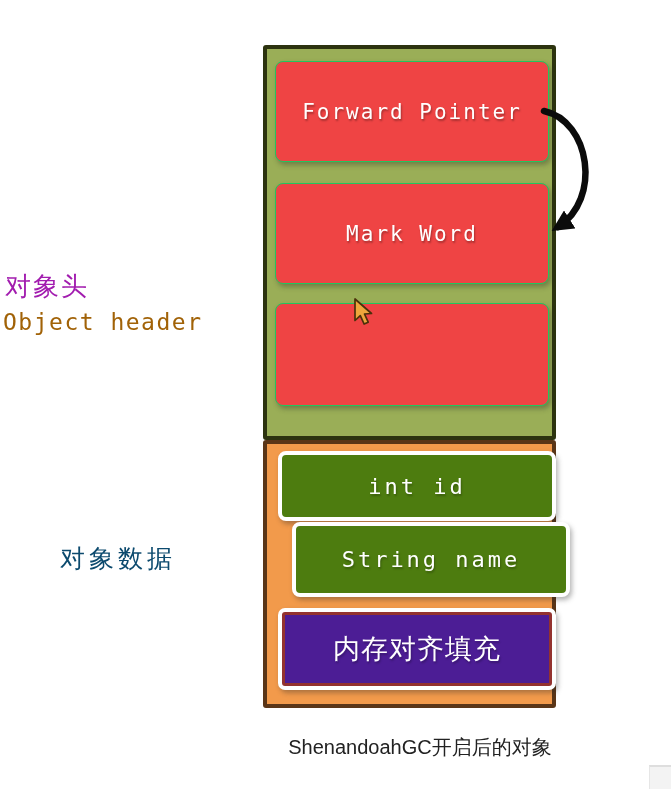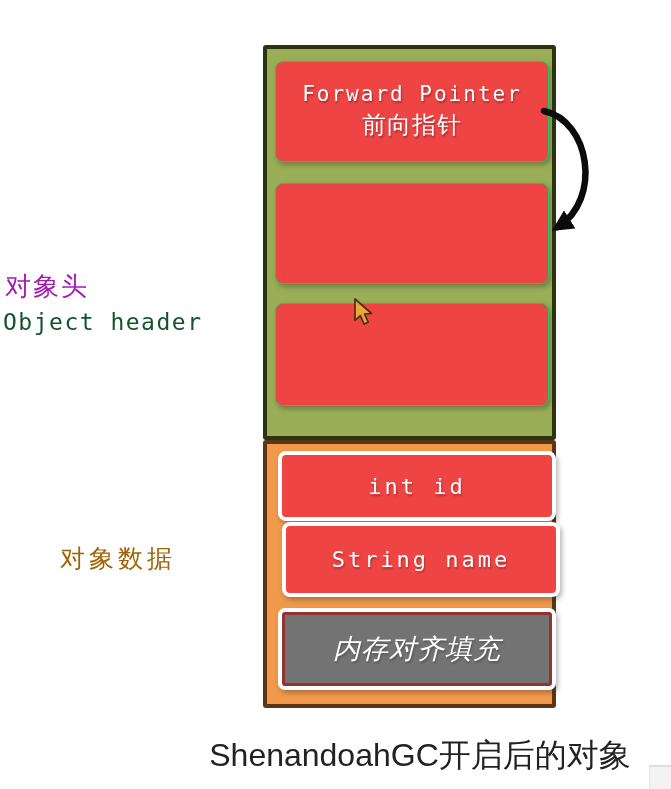--- a/index.html
+++ b/index.html
@@ -29,39 +29,38 @@
   
   .cell {
     position: absolute;
     display: flex; flex-direction: column;
     align-items: center; justify-content: center;
     color: #ffffff; text-align: center;
     border-radius: 8px;
     box-shadow: 2px 3px 5px rgba(40,40,40,0.35);
   }
   .purple { background: #ef4444; border: 1px solid #22c55e; }
-  .blue   { background: #ef4444; border: 4px solid #ffffff; }
+  .blue   { background: #4d7c0f; border: 4px solid #ffffff; }
   .red-outer {
     position: absolute;
     background: #ffffff; border-radius: 7px; padding: 4px;
     box-shadow: 2px 3px 5px rgba(40,40,40,0.35);
   }
   .red-inner {
     width: 100%; height: 100%; box-sizing: border-box;
-    background: #737373; border: 3px solid #93322f; border-radius: 3px;
+    background: #4c1d95; border: 3px solid #93322f; border-radius: 3px;
     display: flex; align-items: center; justify-content: center;
     color: #ffffff;
-    font-style: italic;
   }
 
   #fp-box  { left: 275px; top: 61px;  width: 272px; height: 99px;  }
   #mw-box  { left: 275px; top: 183px; width: 272px; height: 99px;  }
   #kp-box  { left: 275px; top: 303px; width: 272px; height: 101px; }
   #int-box { left: 278px; top: 451px; width: 270px; height: 62px;  }
-  #str-box { left: 282px; top: 522px; width: 270px; height: 67px;  }
+  #str-box { left: 292px; top: 522px; width: 270px; height: 67px;  }
   #pad-box { left: 278px; top: 608px; width: 270px; height: 74px;  }
 
   .cell-title {
     font-family: "DejaVu Sans Mono", "Liberation Mono", monospace;
     font-size: 21px; letter-spacing: 2px;
     text-shadow: 1px 2px 2px rgba(0,0,0,0.3);
     white-space: nowrap;
   }
   .cell-sub {
     font-size: 24px; letter-spacing: 1px; margin-top: 3px;
@@ -81,34 +80,34 @@
   }
 
   
   .lbl-header-cn {
     left: 5px; top: 269px; font-size: 26px; color: #a21caf;
     letter-spacing: 2px;
     font-family: "DejaVu Sans Mono", "Liberation Mono", monospace;
     white-space: nowrap;
   }
   .lbl-header-en {
-    left: 3px; top: 309px; font-size: 23px; color: #14532d;
+    left: 3px; top: 309px; font-size: 23px; color: #a16207;
     letter-spacing: 1.5px;
     font-family: "DejaVu Sans Mono", "Liberation Mono", monospace;
     white-space: nowrap;
   }
   .lbl-data {
-    left: 60px; top: 542px; font-size: 25px; color: #a16207;
+    left: 60px; top: 542px; font-size: 25px; color: #0c4a6e;
     letter-spacing: 4px; white-space: nowrap;
   }
 
   
   .caption {
     left: 170px; top: 734px; width: 500px;
-    text-align: center; font-size: 32px; color: #222222;
+    text-align: center; font-size: 20px; color: #222222;
     font-family: "Liberation Sans", "DejaVu Sans", sans-serif;
     white-space: nowrap;
   }
 
   
   #arrow-svg  { left: 528px; top: 95px;  width: 96px; height: 152px; }
   #cursor-svg { left: 351px; top: 297px; width: 28px; height: 30px;  }
   svg.abs { overflow: visible; }
 
   
@@ -125,24 +124,24 @@
 <div>
 
   <div class="abs lbl-header-cn">对象头</div>
   <div class="abs lbl-header-en">Object header</div>
   <div class="abs lbl-data">对象数据</div>
 
   <div class="abs section-green"></div>
 
   <div id="fp-box" class="cell purple">
     <div class="cell-title">Forward Pointer</div>
-    <div class="cell-sub">前向指针</div>
   </div>
 
   <div id="mw-box" class="cell purple">
+    <div class="cell-title">Mark Word</div>
   </div>
 
   <div id="kp-box" class="cell purple">
   </div>
 
   <div class="abs section-orange"></div>
 
   <div id="int-box" class="cell blue">
     <div class="field-title">int id</div>
   </div>

